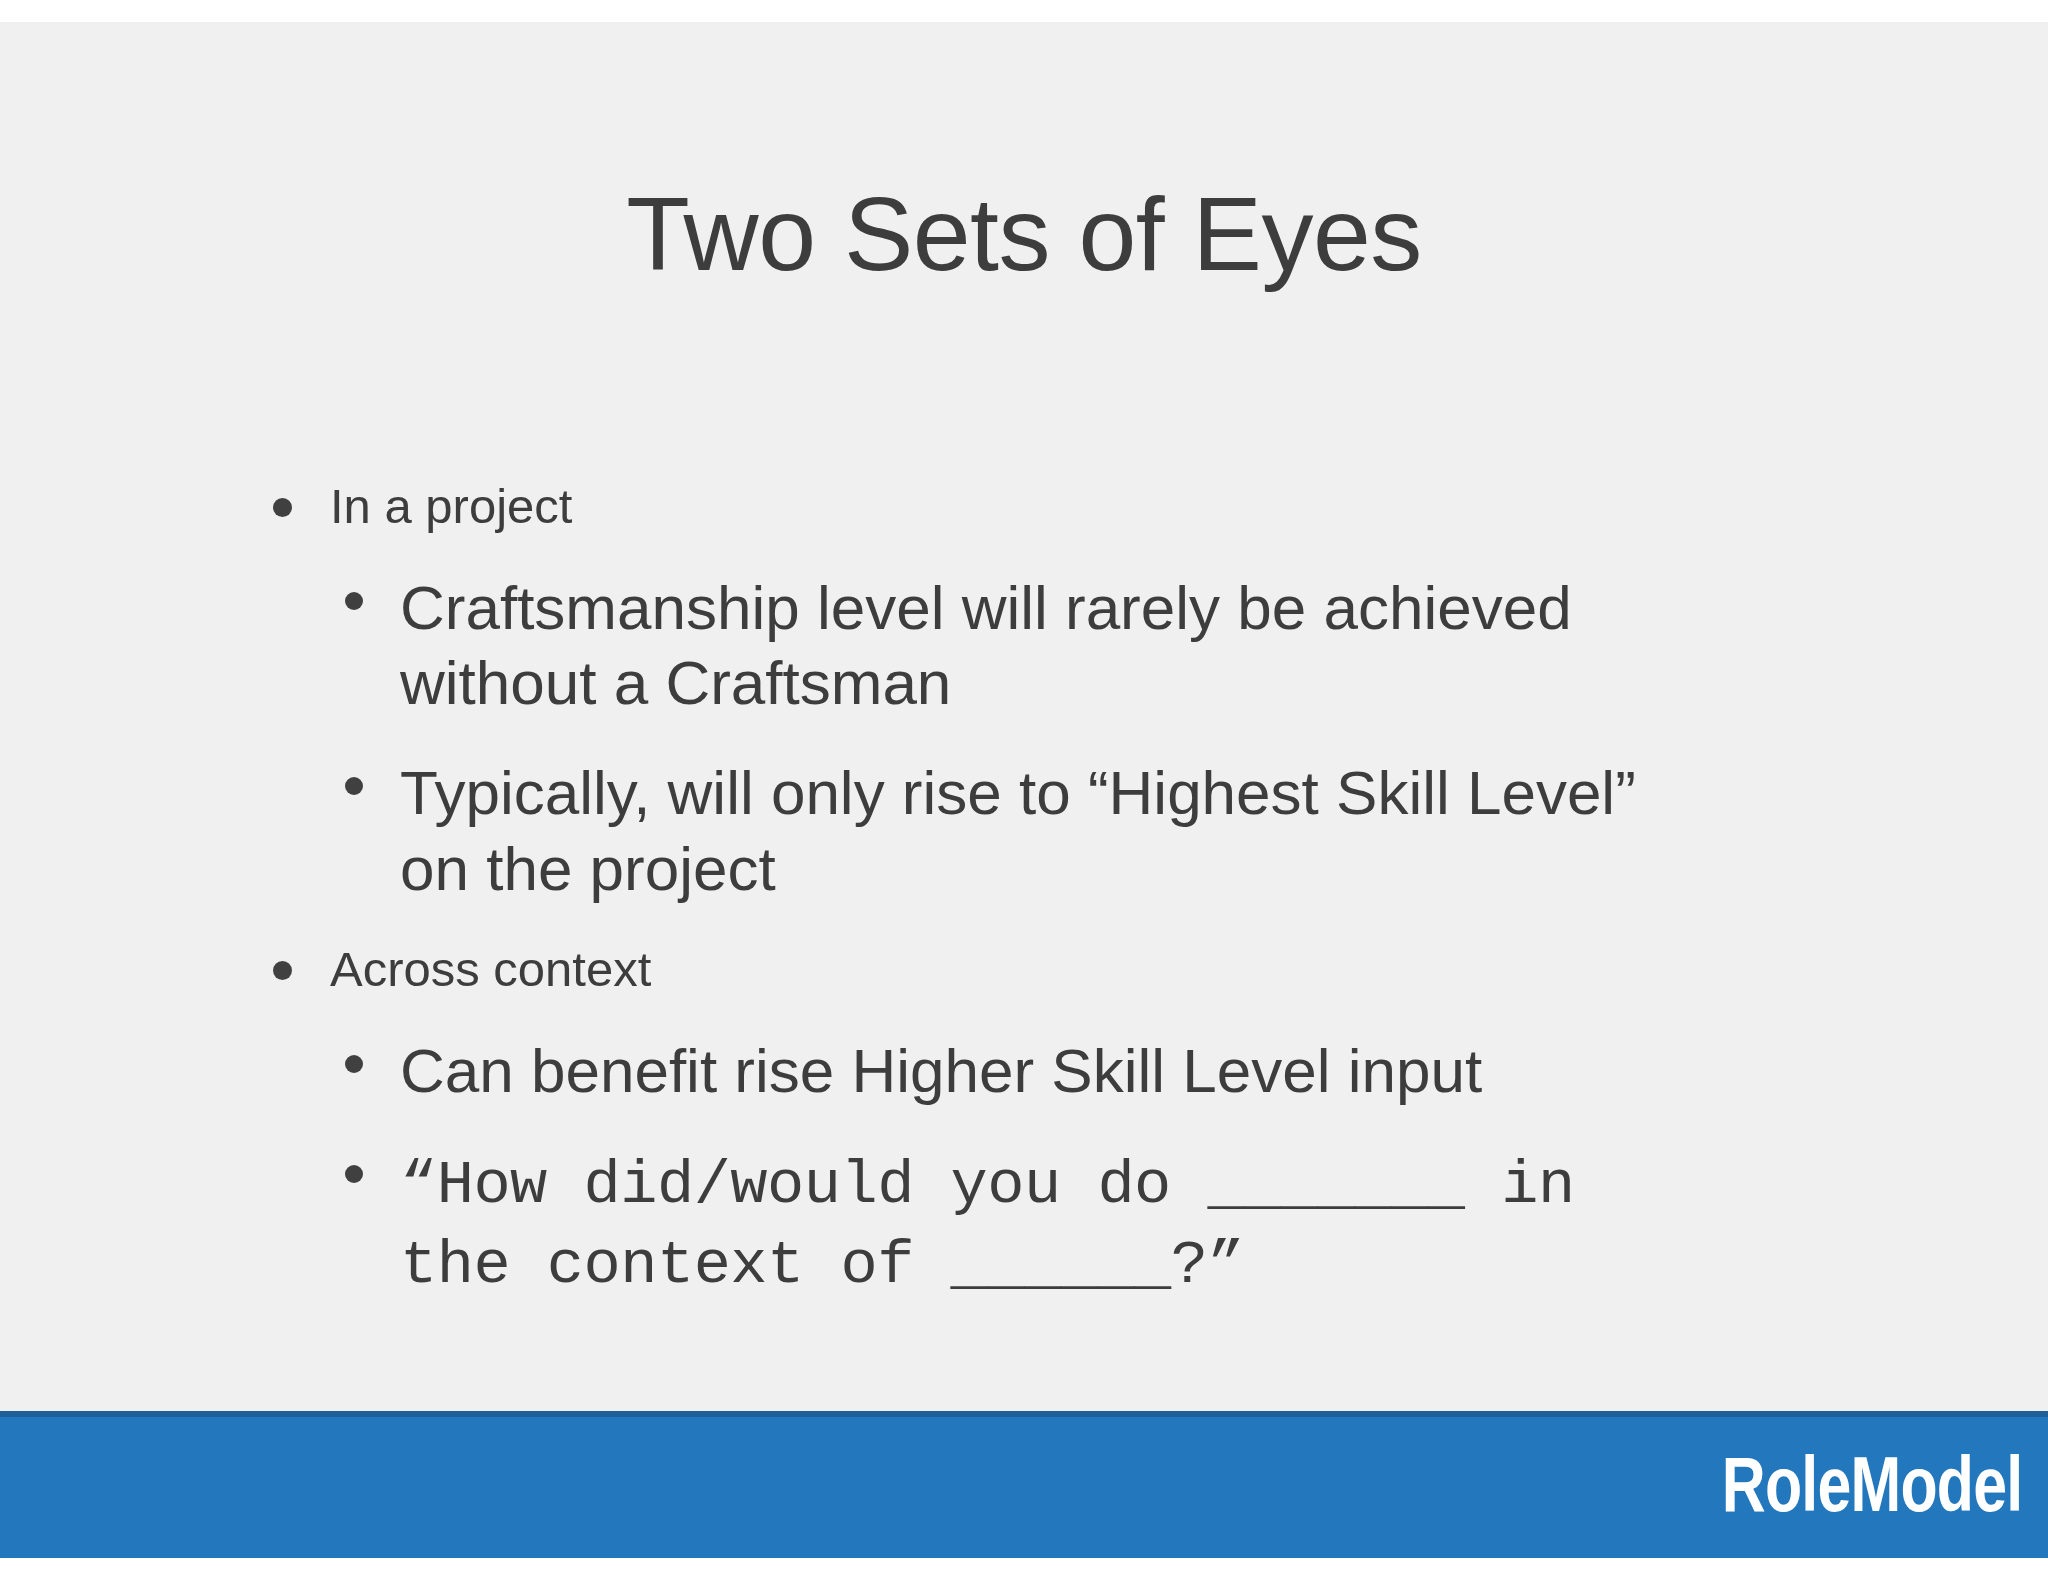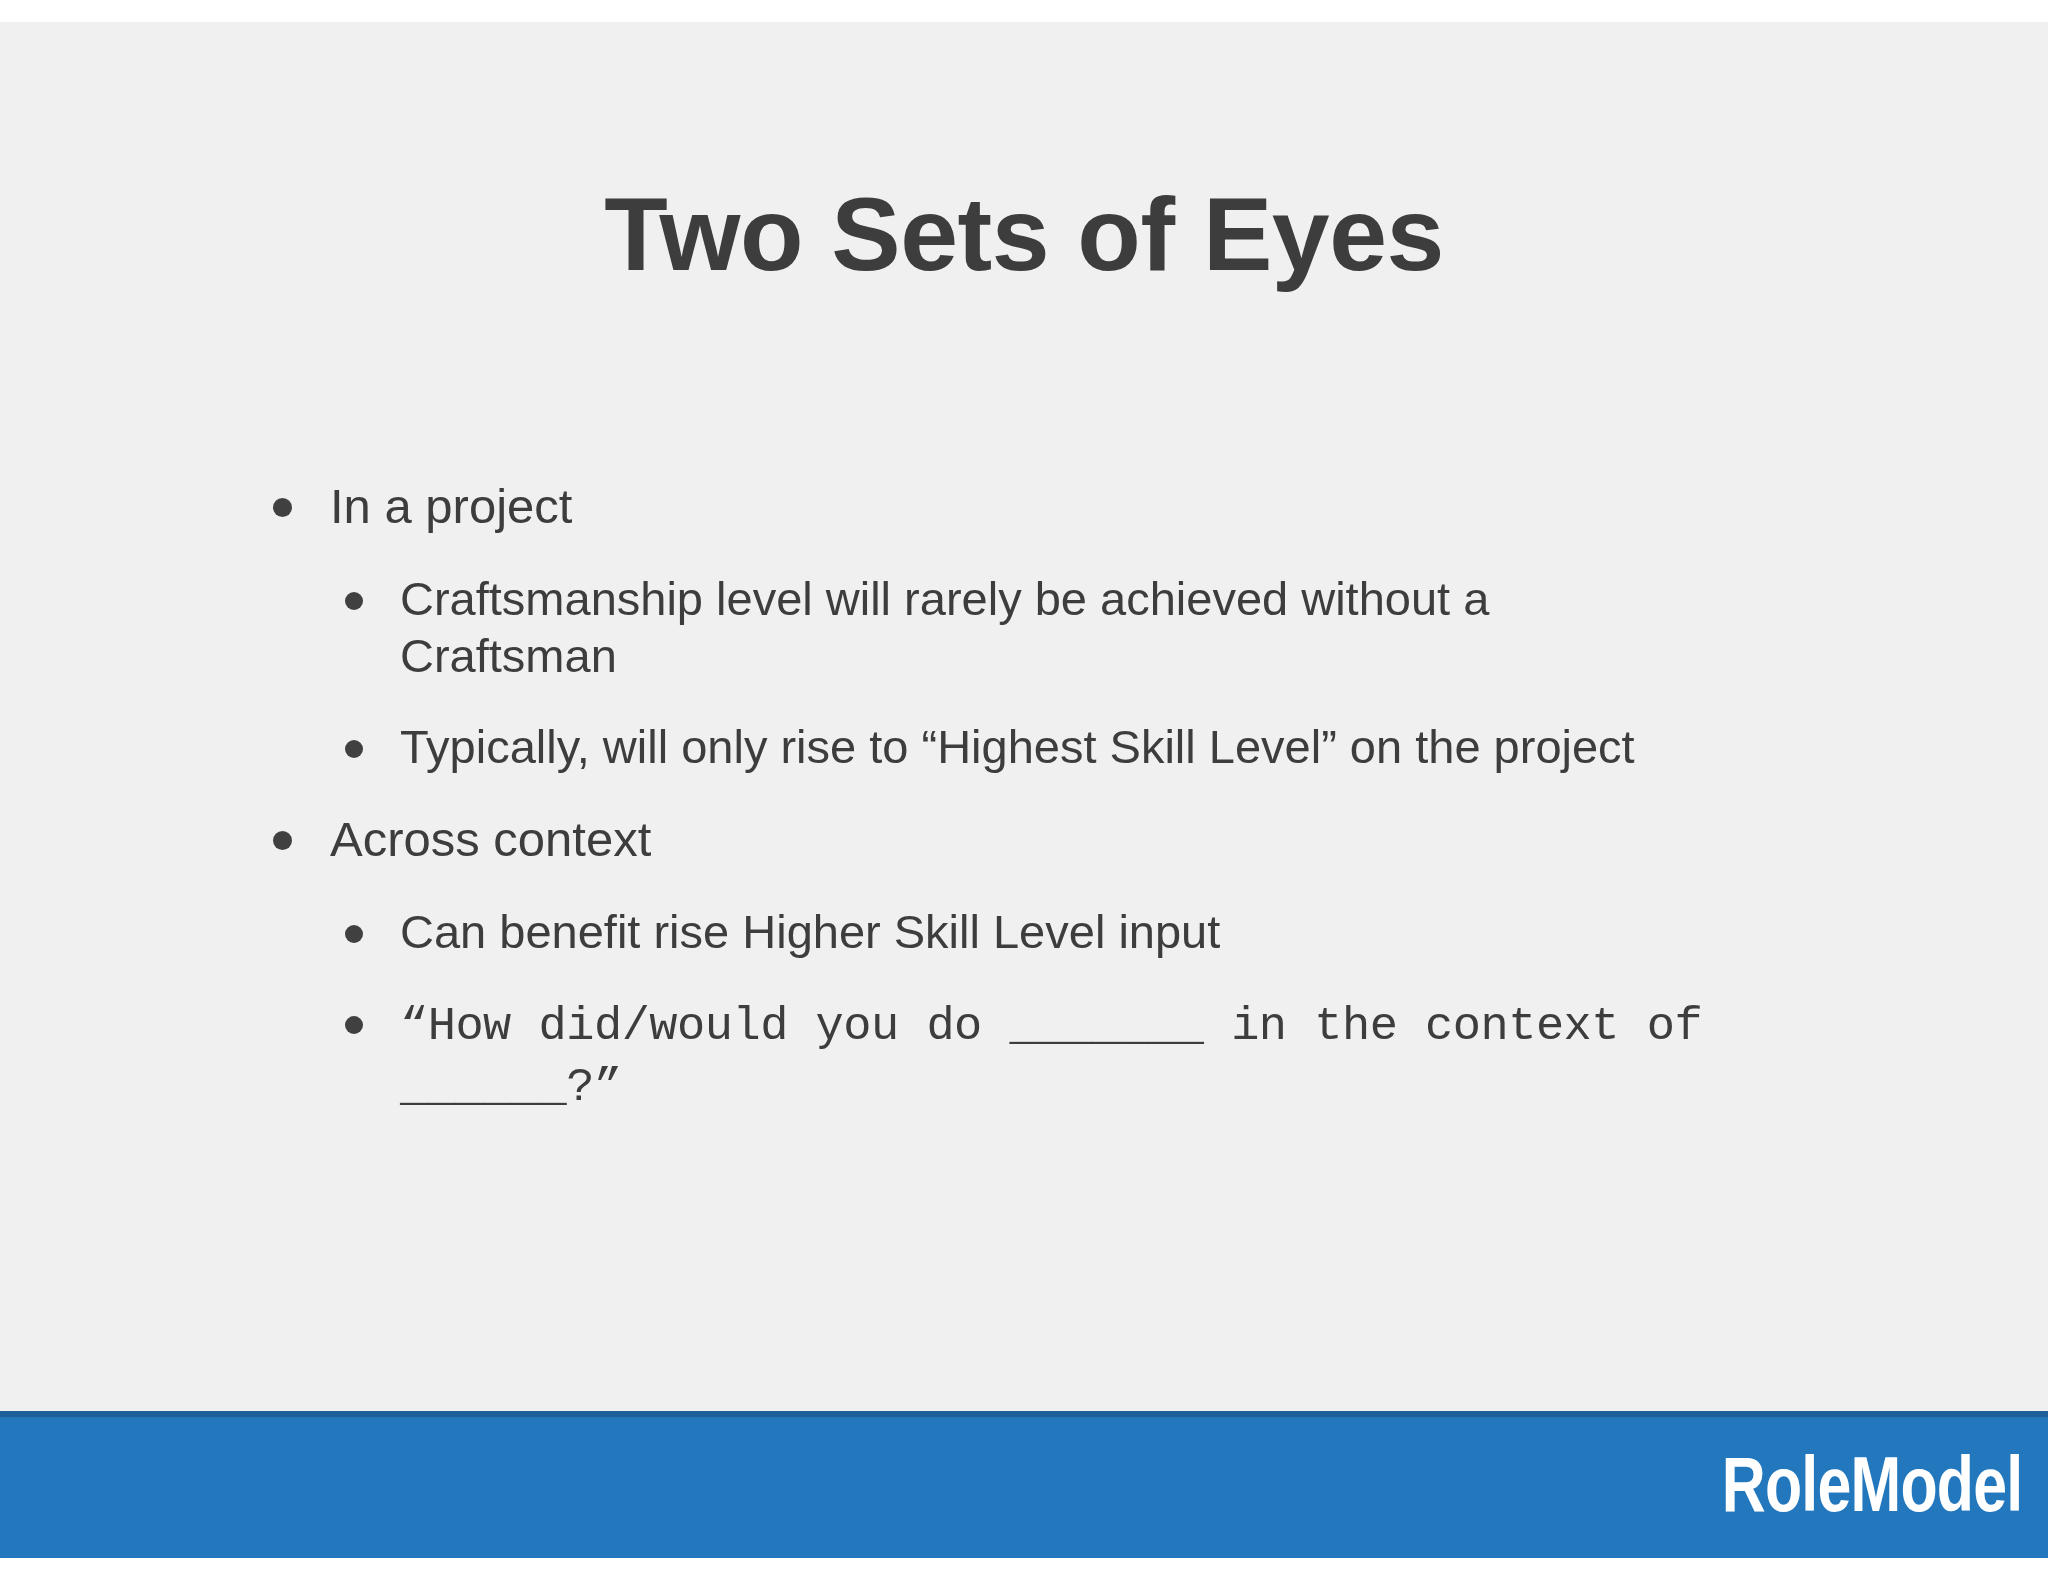--- a/index.html
+++ b/index.html
@@ -29,21 +29,21 @@
   
   .title {
     position: absolute;
     left: 0;
     top: 158px;
     width: 2048px;
     text-align: center;
     font-size: 104px;
     line-height: 1.05;
     color: #3d3d3d;
-    font-weight: 700;
+    font-weight: 400;
     letter-spacing: -0.5px;
     white-space: nowrap;
   }
 
   
   .body-list {
     position: absolute;
     left: 0;
     top: 455px;
     width: 1712px;
@@ -73,21 +73,21 @@
     top: 21px;
     width: 19px;
     height: 19px;
     border-radius: 50%;
     background: #404040;
   }
 
   
   .lvl2 {
     padding-left: 400px;
-    font-size: 47px;
+    font-size: 62px;
     line-height: 1.22;
     margin-bottom: 34px;
   }
   .lvl2 > .dot {
     position: absolute;
     left: 345px;
     top: 22px;
     width: 18px;
     height: 18px;
     border-radius: 50%;

